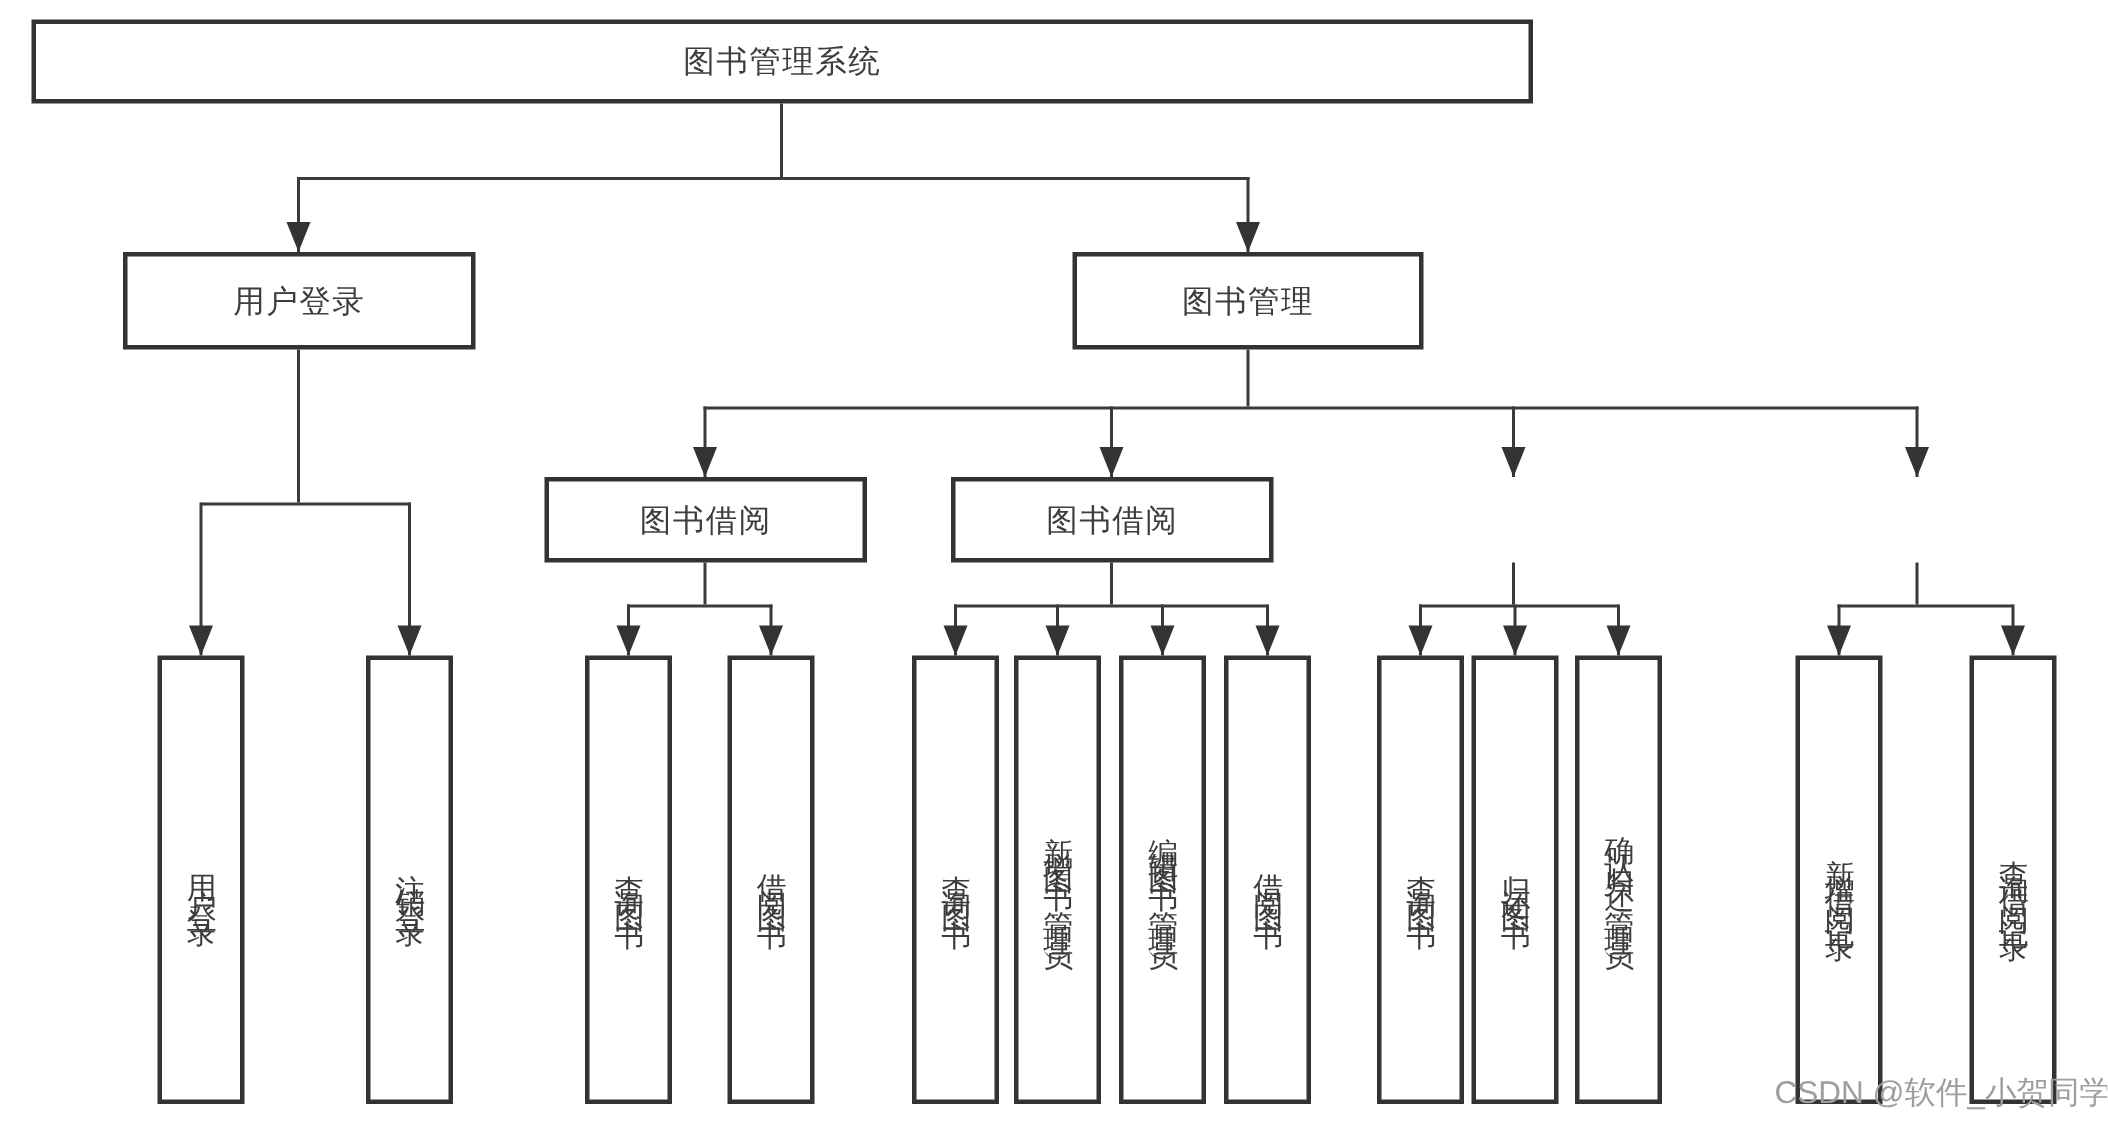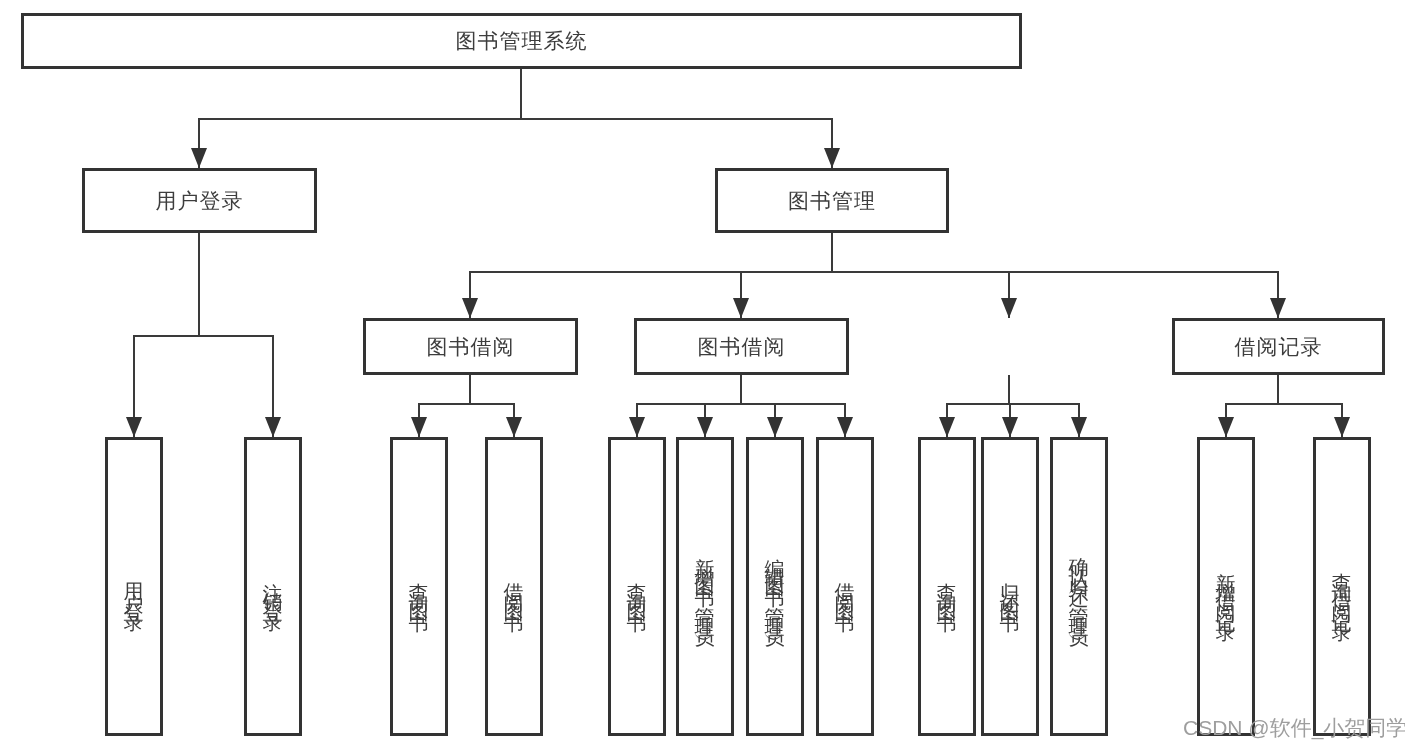--- a/index.html
+++ b/index.html
@@ -82,23 +82,20 @@
   </div>
   <div class="box" style="left:715px; top:168px; width:234px; height:65px;">
     <span>图书管理</span>
   </div>
 
   <div class="box" style="left:363px; top:318px; width:215px; height:57px;">
     <span>图书借阅</span>
   </div>
   <div class="box" style="left:634px; top:318px; width:215px; height:57px;">
     <span>图书借阅</span>
-  </div>
-  <div class="box" style="left:1172px; top:318px; width:213px; height:57px;">
-    <span>借阅记录</span>
   </div>
 
   <div class="box vbox" style="left:105px;">
     <span>用户登录</span>
   </div>
   <div class="box vbox" style="left:244px;">
     <span>注销登录</span>
   </div>
   <div class="box vbox" style="left:390px;">
     <span>查询图书</span>

